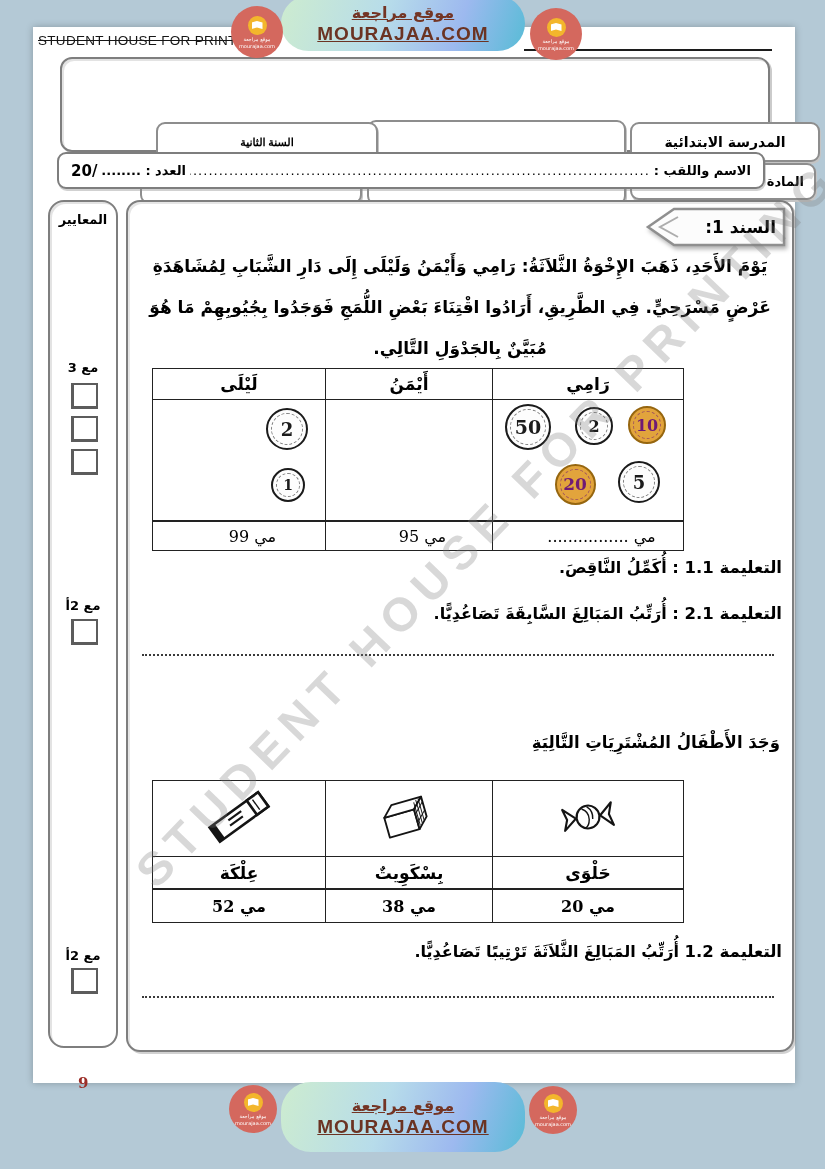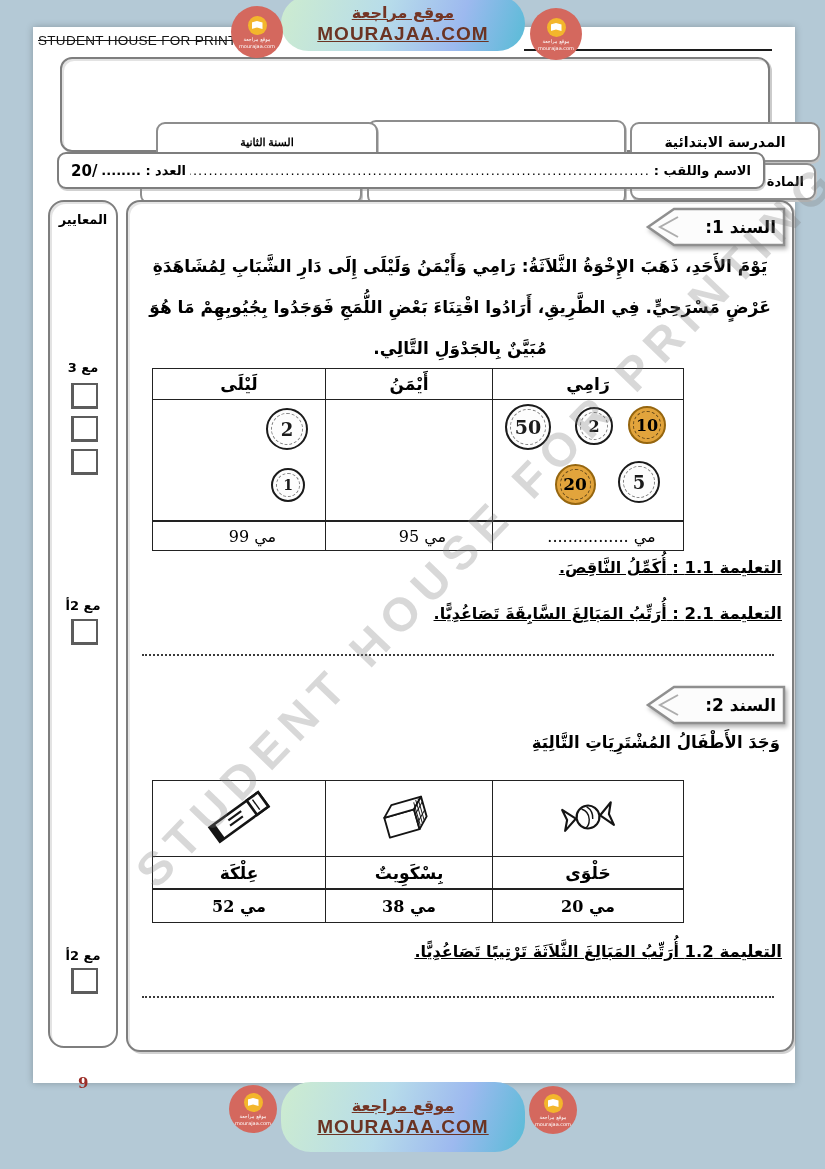--- a/index.html
+++ b/index.html
@@ -65,23 +65,23 @@
               table-layout:fixed;}
   table.money td,table.money th{border:1.5px solid #222;}
   table.money th{height:28px;font-size:17px;font-weight:bold;}
   table.money td.imgcell{height:120px;position:relative;padding:0;}
   table.money td.amount{height:26px;text-align:center;direction:ltr;font-size:16px;border-top-width:2.5px;
                         font-family:"DejaVu Serif","DejaVu Sans",serif;padding-left:28px;}
   .coin{position:absolute;border-radius:50%;display:flex;align-items:center;justify-content:center;
         font-weight:bold;box-sizing:border-box;font-family:"DejaVu Serif","DejaVu Sans",serif;}
   .coin::before{content:"";position:absolute;inset:3px;border-radius:50%;border:1.5px dashed currentColor;opacity:.55;}
   .coin.silver{background:#fdfdfd;border:2px solid #1b1b1b;color:#1b1b1b;}
-  .coin.gold{background:#e2a43c;border:2px solid #96660f;color:#000000;}
+  .coin.gold{background:#e2a43c;border:2px solid #96660f;color:#701a75;}
   .coin span{position:relative;z-index:1;}
-  .instr{position:absolute;right:10px;direction:rtl;font-weight:bold;font-size:16px;white-space:nowrap;text-decoration:underline;}
+  .instr{position:absolute;right:10px;direction:rtl;font-weight:bold;font-size:16px;white-space:nowrap;}
   .instr .ilabel{font-size:16.5px;}
   .answer-dots{position:absolute;left:14px;right:18px;border-bottom:2.5px dotted #3a3a3a;height:0;}
   .intro{position:absolute;right:12px;direction:rtl;font-weight:bold;font-size:16.5px;margin-left:16px;}
   table.items{position:absolute;left:24px;top:578px;width:532px;border-collapse:collapse;direction:rtl;table-layout:fixed;}
   table.items td{border:1.5px solid #222;text-align:center;font-weight:bold;}
   table.items td.pic{height:73px;}
   table.items td.iname{height:29px;font-weight:bold;font-size:17px;margin-top:40px;}
   table.items td.price{height:30px;direction:ltr;font-size:16px;border-top-width:2.5px;
                        font-family:"DejaVu Serif","DejaVu Sans",serif;}
   .watermark{position:absolute;left:10px;top:535px;width:880px;text-align:center;z-index:9;
@@ -217,27 +217,20 @@
     <div class="instr" style="top:356px;">
       <span class="ilabel">التعليمة 1.1 :</span>
       <span>أُكَمِّلُ النَّاقِصَ.</span>
     </div>
     <div class="instr" style="top:402px;">
       <span class="ilabel">التعليمة 2.1 :</span>
       <span>أُرَتِّبُ المَبَالِغَ السَّابِقَةَ تَصَاعُدِيًّا.</span>
     </div>
     <div class="answer-dots" style="top:452px;"></div>
 
-    <div class="banner" style="top:483px;">
-      <svg viewBox="0 0 142 40">
-        <polygon points="140,2 30,2 4,20 30,38 140,38" fill="#fcfcfc" stroke="#8f8f8f" stroke-width="2.5"></polygon>
-        <polyline points="34,10 16,20 34,30" fill="none" stroke="#adadad" stroke-width="2"></polyline>
-      </svg>
-      <div class="btxt">السند 2:</div>
-    </div>
 
     <div class="intro" style="top:531px;">وَجَدَ الأَطْفَالُ المُشْتَرِيَاتِ التَّالِيَةِ</div>
 
     <table class="items">
       <colgroup>
           <col style="width:191px;">
           <col style="width:167px;">
           <col style="width:173px;">
         </colgroup>
       <tbody>

